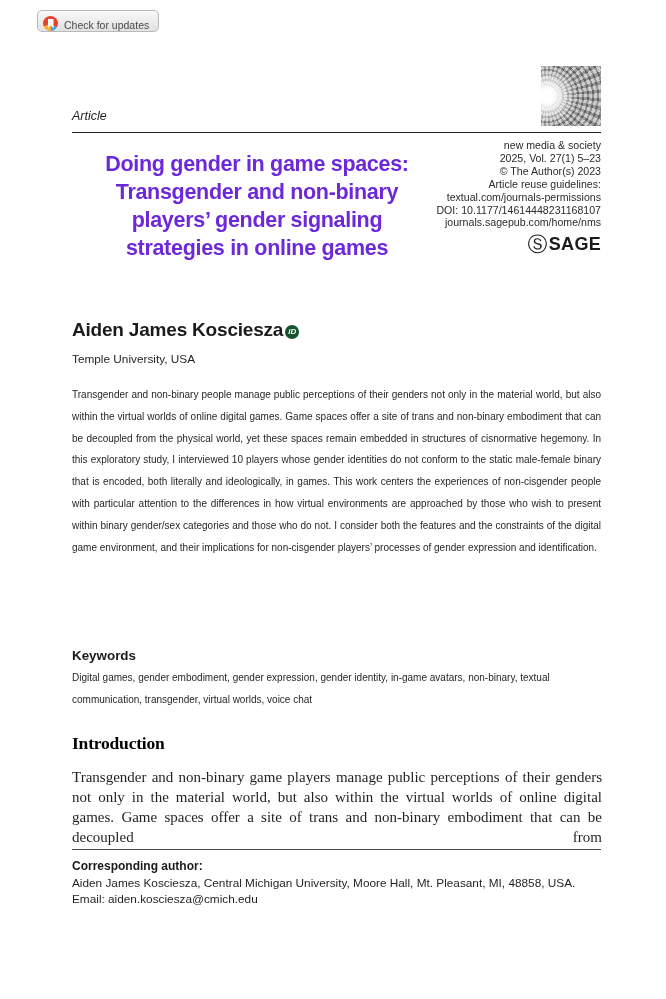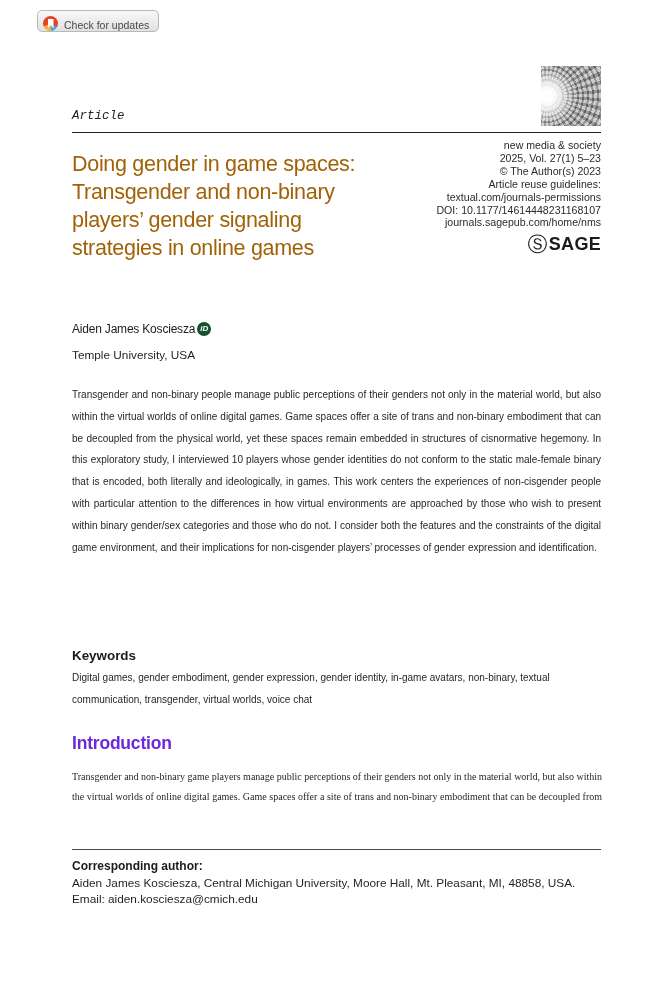--- a/index.html
+++ b/index.html
@@ -40,75 +40,75 @@
     width: 60px; height: 60px;
     background:
       radial-gradient(circle at 10% 50%, rgba(255,255,255,1) 0% 9%, rgba(255,255,255,0.85) 18%, rgba(255,255,255,0) 48%),
       repeating-radial-gradient(circle at 10% 50%, rgba(35,35,35,0.30) 0 2px, rgba(230,230,230,0.25) 2px 5px),
       repeating-conic-gradient(from -70deg at 10% 50%, #7e7e7e 0deg 4deg, #c6c6c6 4deg 9deg);
   }
 
   
   .section-label {
     position: absolute; top: 109px; left: 72px;
-    font-style: italic; font-size: 12.5px; color: #231f20; font-family: Liberation Mono, monospace;
+    font-style: italic; font-size: 12.5px; color: #231f20;
   }
   .head-rule {
     position: absolute; top: 132px; left: 72px;
     width: 529px; height: 1.4px; background: #231f20;
   }
 
   
   .article-title {
     position: absolute; top: 150px; left: 72px; width: 370px;
-    font-size: 21.5px; font-weight: normal; line-height: 28px;
-    letter-spacing: -0.3px; color: #a16207;
+    font-size: 21.5px; font-weight: bold; line-height: 28px;
+    letter-spacing: -0.3px; color: #6d28d9; text-align: center;
   }
   .article-title span { display: block; }
 
   
   .journal-info {
     position: absolute; top: 139px; left: 341px; width: 260px;
     text-align: right; font-size: 10.6px; line-height: 12.9px; color: #2b2b2b;
   }
   .sage-logo {
     margin-top: 6px;
     display: flex; justify-content: flex-end; align-items: center;
     font-weight: bold; font-size: 18px; letter-spacing: 0.3px; color: #1b1b1b;
   }
   .sage-s { font-weight: normal; font-size: 20px; line-height: 18px; margin-right: 1px; }
 
   
   .author-block { position: absolute; top: 319px; left: 72px; }
-  .author-name { font-size: 12px; font-weight: normal; letter-spacing: -0.2px; color: #1b1b1b; }
+  .author-name { font-size: 19px; font-weight: bold; letter-spacing: -0.2px; color: #1b1b1b; }
   .orcid-icon {
     display: inline-flex; align-items: center; justify-content: center;
     width: 14px; height: 14px; border-radius: 50%;
     background: #14532d; color: #ffffff;
     font-size: 8px; font-weight: bold; font-style: italic;
     vertical-align: 2px; margin-left: 2px; cursor: pointer;
   }
   .affiliation { font-size: 11.8px; margin-top: 11px; }
 
   
   .abstract-block { position: absolute; top: 384px; left: 72px; width: 529px; }
   .keywords-block { position: absolute; top: 648px; left: 72px; width: 529px; }
   .sub-heading { font-size: 13.4px; font-weight: bold; color: #1b1b1b; margin-bottom: 4px; }
   .abstract-block p, .keywords-block p {
     font-size: 10px; line-height: 21.8px; color: #231f20;
   }
   .abstract-block p { text-align: justify; }
 
   
   .introduction-block { position: absolute; top: 733px; left: 72px; width: 530px; }
-  .intro-heading { font-size: 17.5px; font-weight: bold; letter-spacing: -0.2px; color: #6d28d9; }
+  .intro-heading { font-size: 17.5px; font-weight: bold; letter-spacing: -0.2px; color: #000000; font-family: Liberation Serif, serif; }
   .introduction-block p {
     margin-top: 13px;
     font-family: "Liberation Serif", serif;
-    font-size: 10px; line-height: 20px;
+    font-size: 15px; line-height: 20px;
     text-align: justify; text-align-last: justify;
     color: #231f20;
   }
 
   
   .footer-block { position: absolute; top: 849px; left: 72px; width: 529px; }
   .footer-rule { height: 1px; background: #4a4a4a; margin-bottom: 8px; }
   .footer-heading { font-size: 12px; font-weight: bold; color: #1b1b1b; line-height: 16.5px; }
   .footer-block p { font-size: 11.8px; line-height: 16.5px; color: #231f20; }
 </style>

